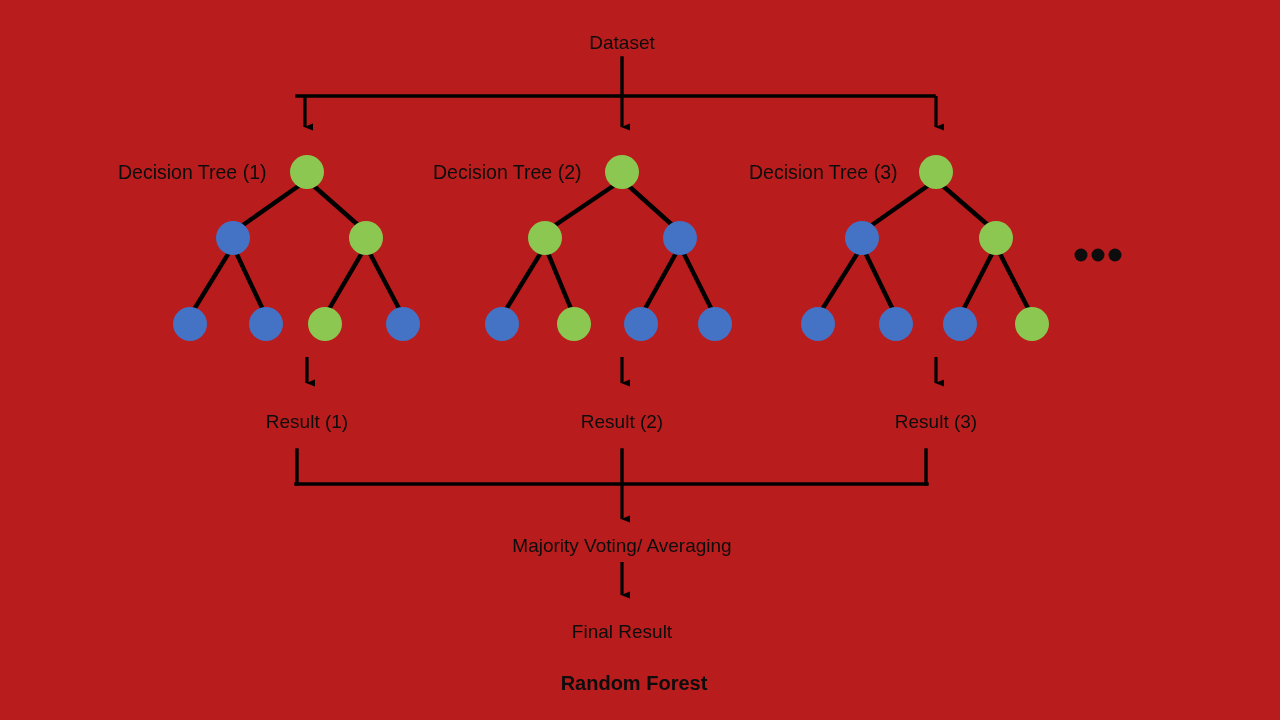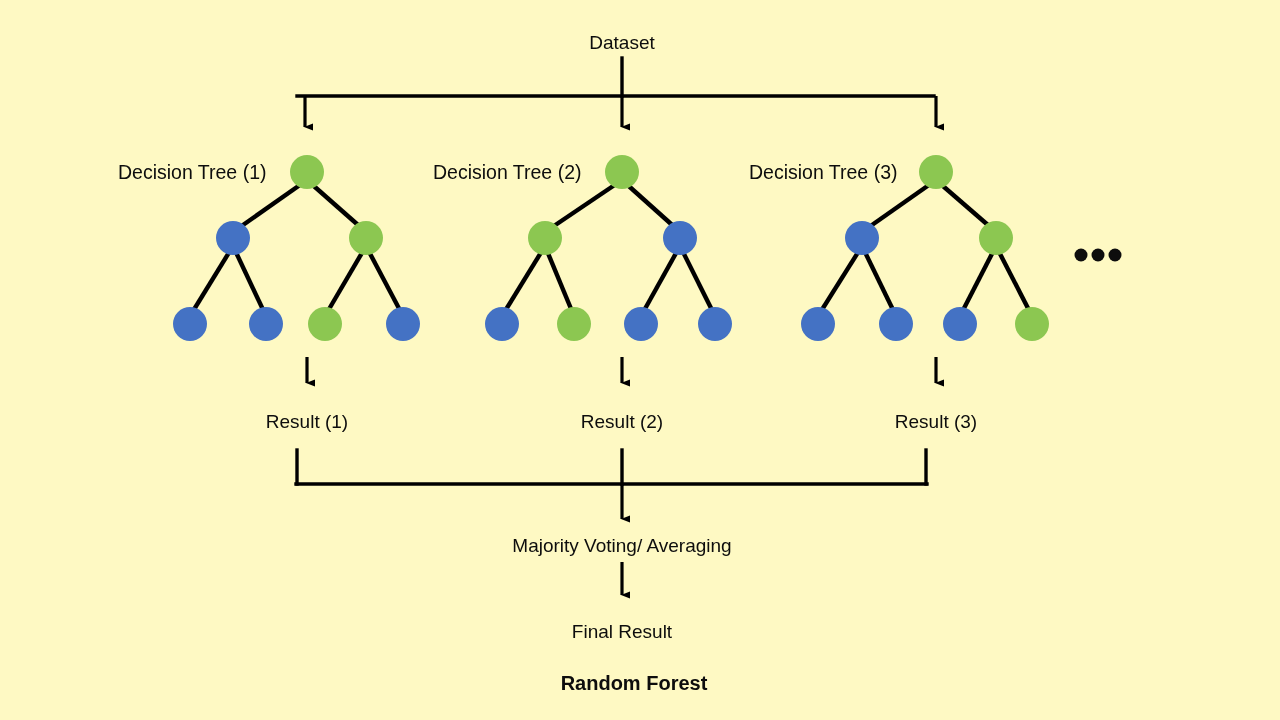--- a/index.html
+++ b/index.html
@@ -10,21 +10,21 @@
   body {
     width: 1280px;
     height: 720px;
     overflow: hidden;
     font-family: "Liberation Sans", sans-serif;
   }
   #diagram-root {
     position: relative;
     width: 1280px;
     height: 720px;
-    background: #fef9c3;
+    background: #b91c1c;
   }
   svg#rf-svg {
     display: block;
     width: 1280px;
     height: 720px;
   }
   .diagram-label {
     font-family: "Liberation Sans", sans-serif;
     font-size: 19px;
     fill: #0d0d0d;

